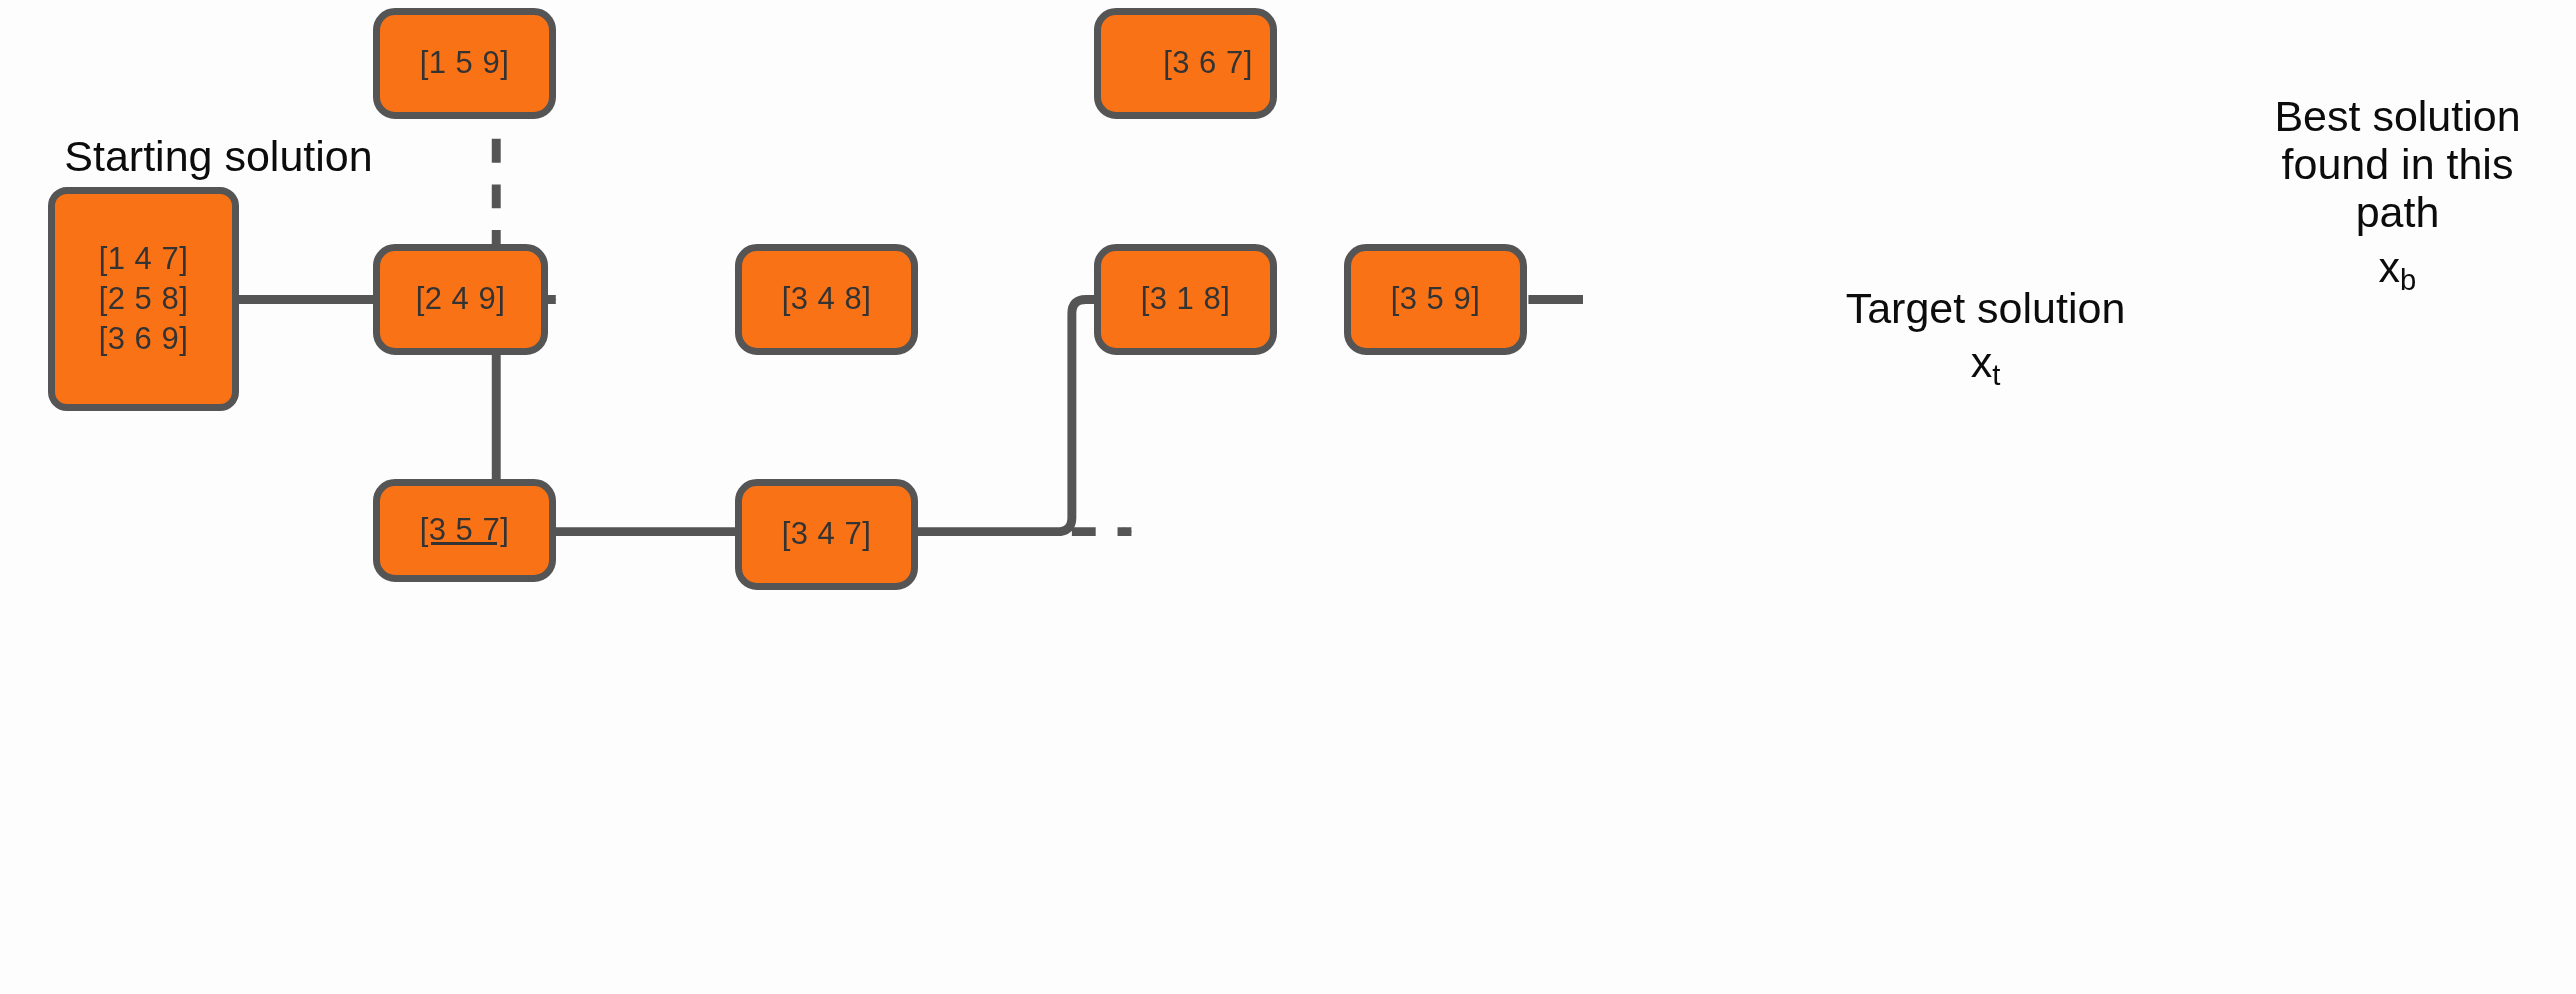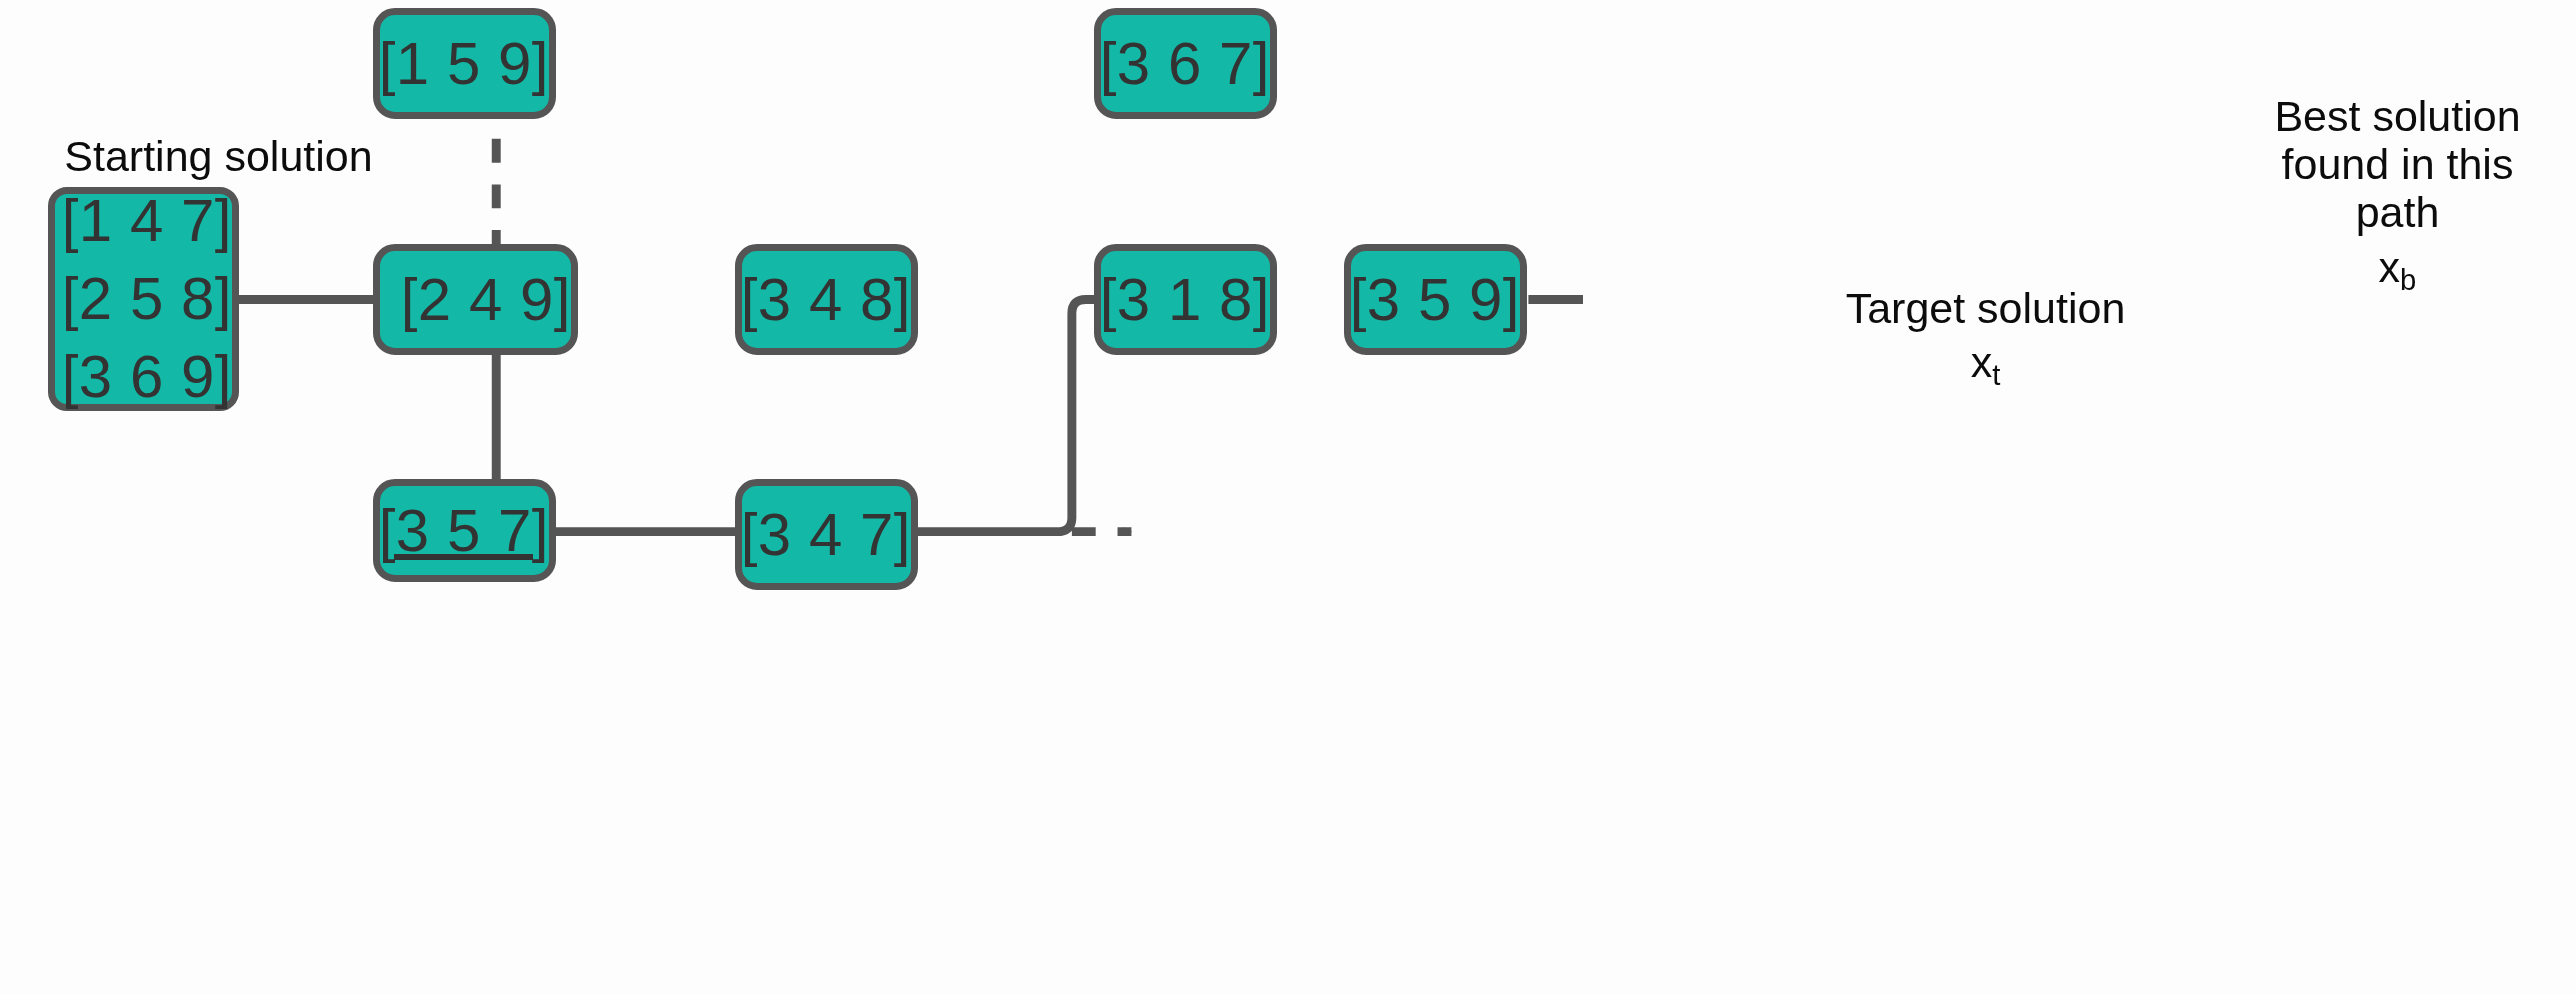--- a/index.html
+++ b/index.html
@@ -23,27 +23,27 @@
     top: 0;
     width: 2576px;
     height: 995px;
     pointer-events: none;
   }
   .node {
     position: absolute;
     box-sizing: border-box;
     border: 7px solid #555555;
     border-radius: 22px;
-    background: #14b8a6;
+    background: #f97316;
     display: flex;
     flex-direction: column;
-    align-items: flex-end;
+    align-items: center;
     justify-content: center;
     color: #333333;
-    font-size: 60px;
+    font-size: 31px;
     line-height: 1.30;
     letter-spacing: 0.5px;
     white-space: nowrap;
   }
   .node .row { display: block; }
   .label {
     position: absolute;
     color: #0c0c0c;
     font-size: 43px;
     line-height: 1.12;
@@ -112,21 +112,21 @@
   <div class="node" style="left:48px; top:187px; width:191px; height:224px;border-radius:19px;">
     <span class="row">[1 4 7]</span>
     <span class="row">[2 5 8]</span>
     <span class="row">[3 6 9]</span>
   </div>
 
   <div class="node" style="left:373px; top:8px; width:183px; height:111px;">
     <span class="row">[1 5 9]</span>
   </div>
 
-  <div class="node" style="left:373px; top:244px; width:205px; height:111px;">
+  <div class="node" style="left:373px; top:244px; width:175px; height:111px;">
     <span class="row">[2 4 9]</span>
   </div>
 
   <div class="node" style="left:373px; top:479px; width:183px; height:103px;text-decoration:underline;">
     <span class="row">[3 5 7]</span>
   </div>
 
   <div class="node" style="left:735px; top:244px; width:183px; height:111px;">
     <span class="row">[3 4 8]</span>
   </div>

